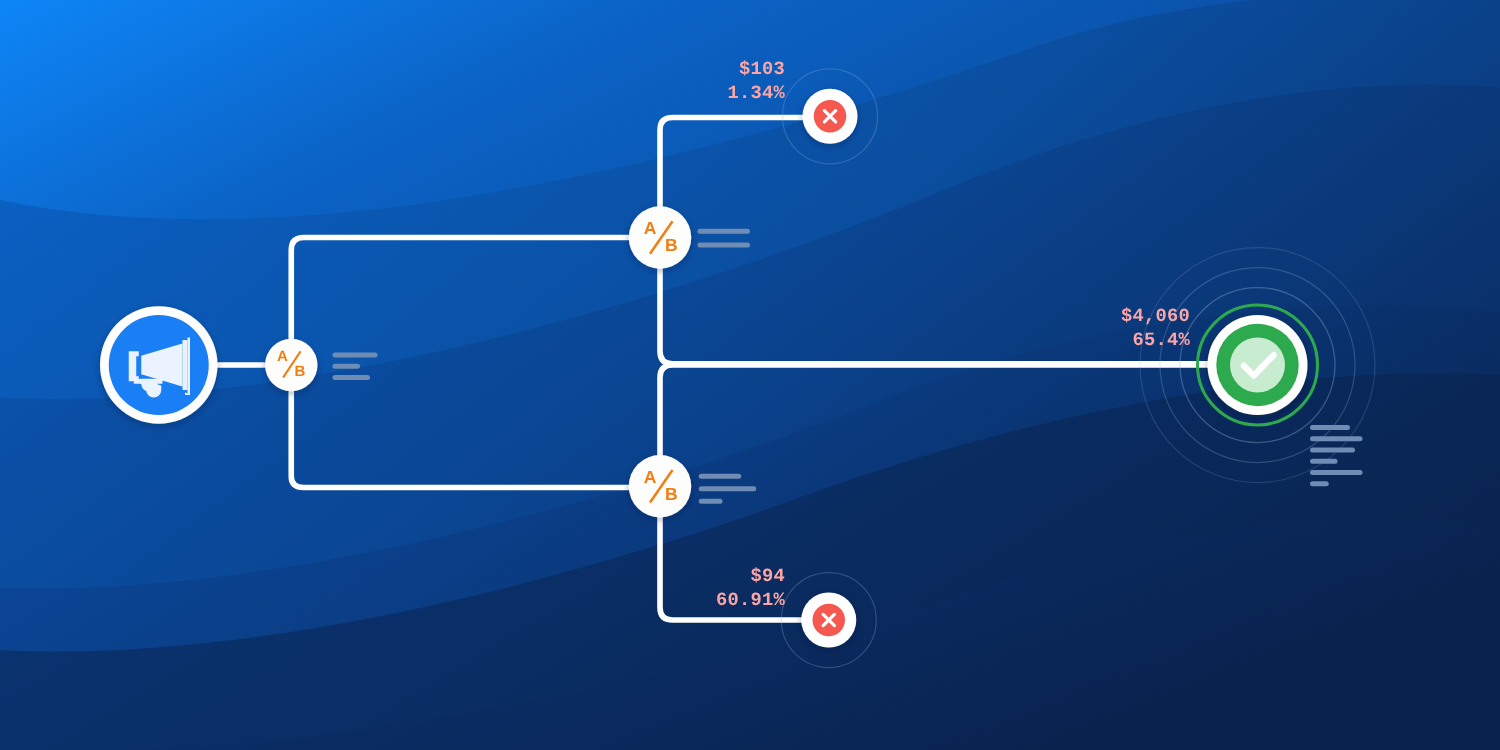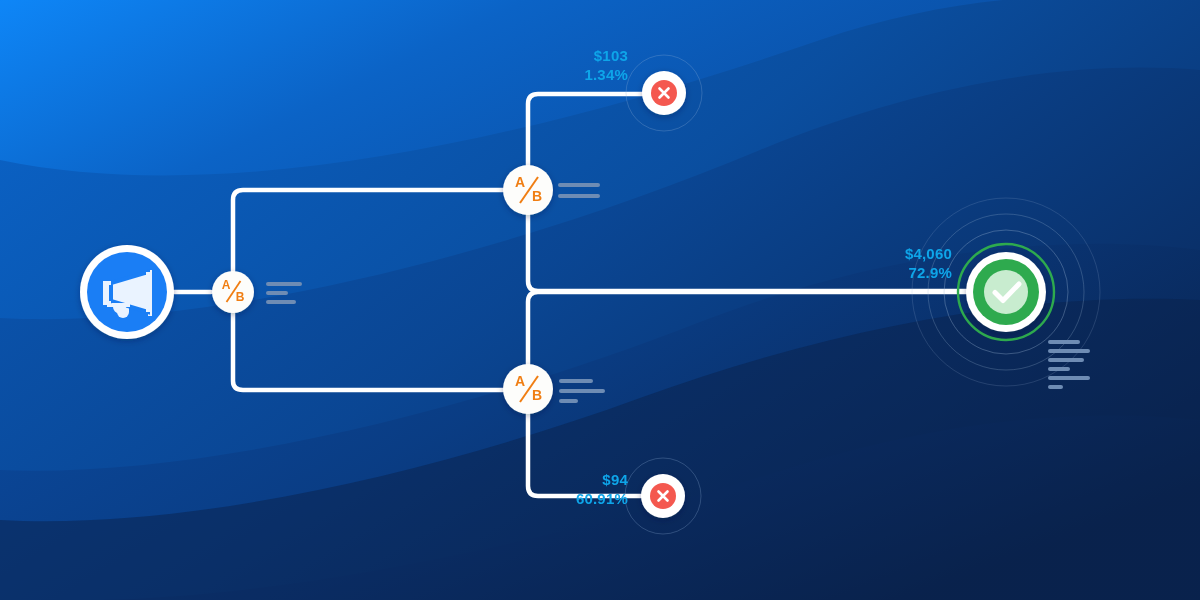--- a/index.html
+++ b/index.html
@@ -22,32 +22,33 @@
     height: 600px;
   }
   #flow {
     position: absolute;
     inset: 0;
     width: 1200px;
     height: 600px;
   }
   .label {
     position: absolute;
-    color: #0ea5e9;
+    color: #fca5a5;
     font-weight: bold;
     font-size: 15px;
     line-height: 19px;
     text-align: right;
     letter-spacing: 0.2px;
     white-space: nowrap;
+    font-family: Liberation Mono, monospace;
   }
   .label .amt { display: block; }
   .label .pct { display: block; }
   #lbl-top    { right: 572px; top: 46px;  }
-  #lbl-bottom { right: 572px; top: 470px; text-align: right; }
+  #lbl-bottom { right: 572px; top: 452px; text-align: right; }
   #lbl-win    { right: 248px; top: 244px; }
 </style>
 </head>
 <body>
 
 <div id="stage">
 
   <svg id="bg" viewBox="0 0 1200 600">
     <defs>
       <linearGradient id="gMain" x1="0" y1="0" x2="1" y2="1">
@@ -210,16 +211,16 @@
     <span class="pct">1.34%</span>
   </div>
 
   <div class="label" id="lbl-bottom">
     <span class="amt">$94</span>
     <span class="pct">60.91%</span>
   </div>
 
   <div class="label" id="lbl-win">
     <span class="amt">$4,060</span>
-    <span class="pct">72.9%</span>
+    <span class="pct">65.4%</span>
   </div>
 
 </div>
 
 </body></html>

